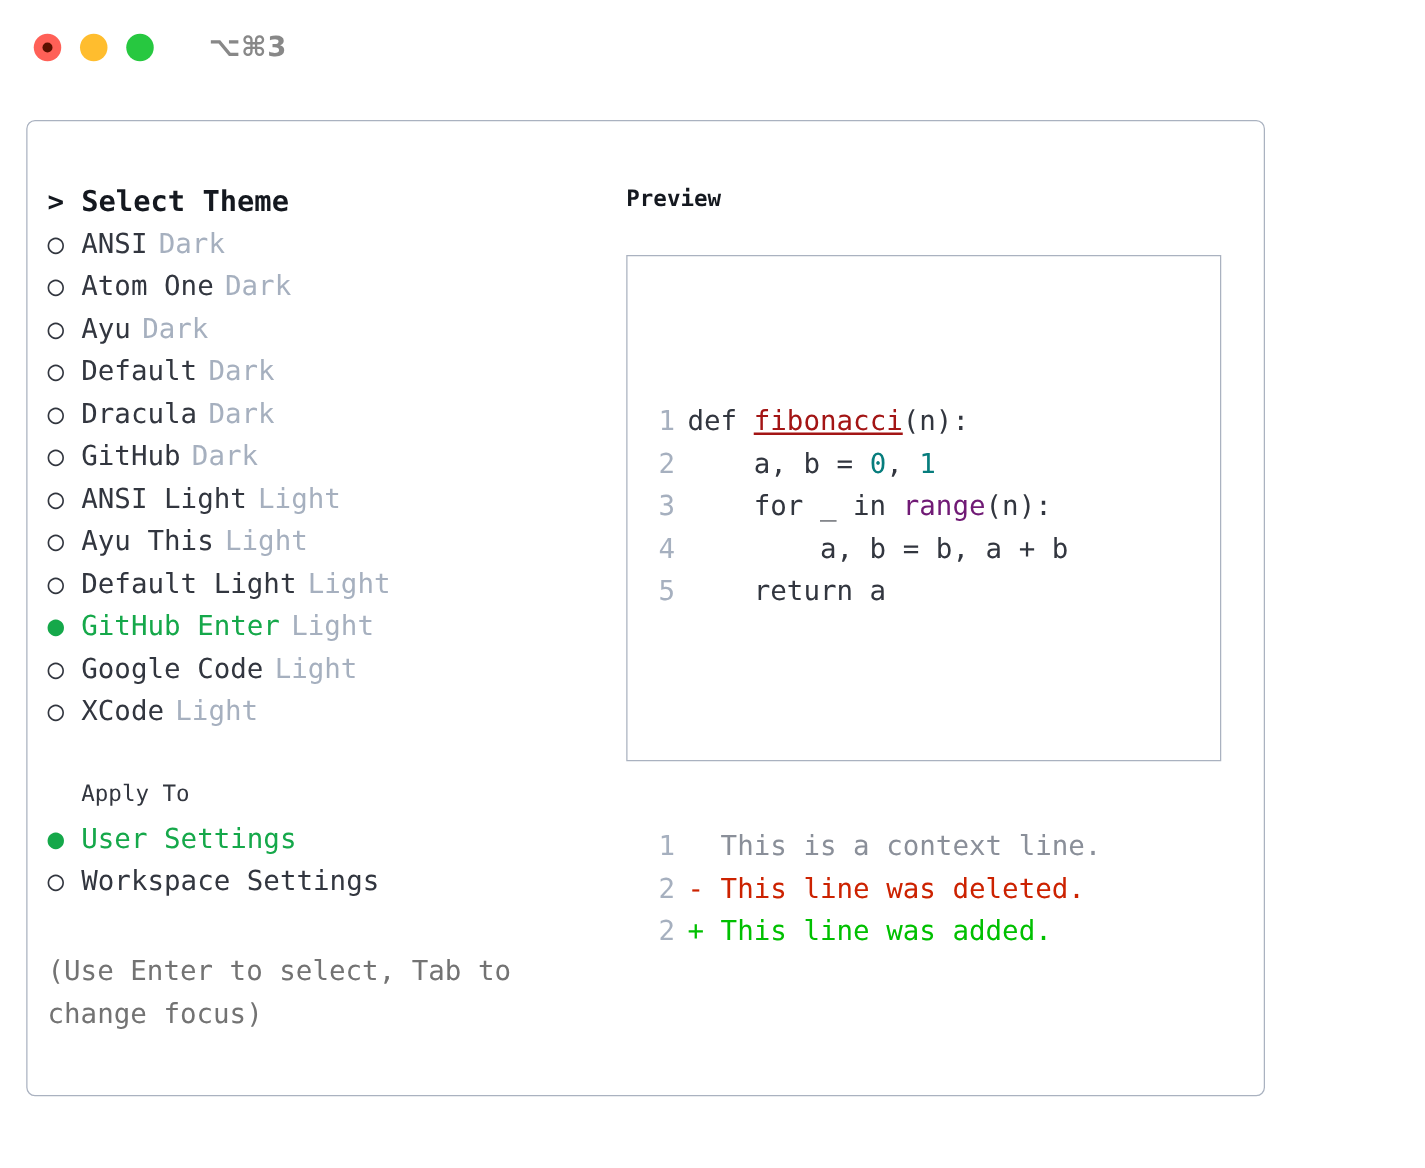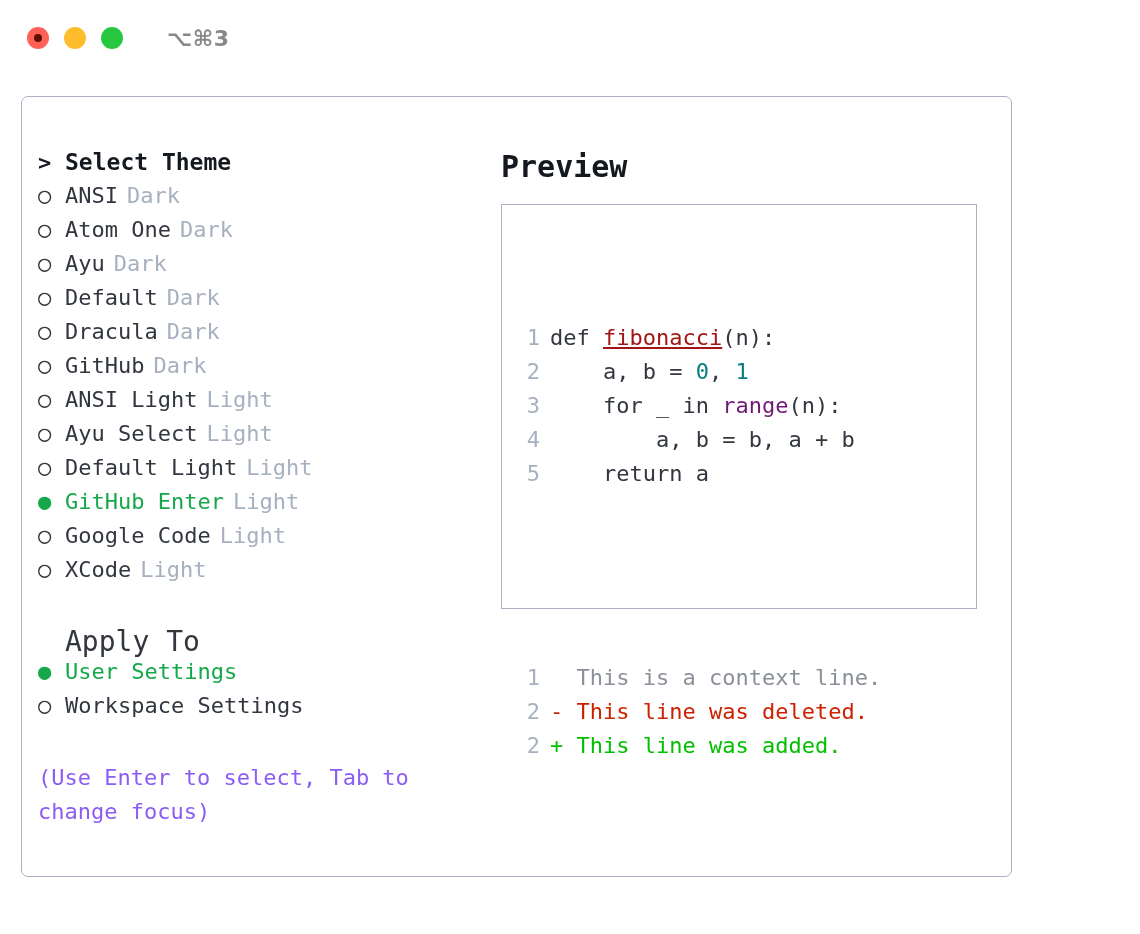--- a/index.html
+++ b/index.html
@@ -113,46 +113,46 @@
   .bullet.filled { color: #15a84a; }
 
   .header-row .label { font-weight: 700; color: #14181f; font-size: 23px; }
 
   .label { color: #32363f; text-align: center; }
   .label.selected { color: #15a84a; }
   .suffix { color: #a6b0bf; padding-left: 9px; }
 
   .section-head {
     height: 34px;
-    font-size: 28px;
+    font-size: 18px;
     color: #32363f;
     padding-left: 27px;
     display: flex;
     align-items: baseline;
   }
   .spacer-sm { height: 34px; }
 
   .hint {
     margin-top: 34px;
     padding-left: 0px;
     font-size: 22px;
     line-height: 34px;
-    color: #8b5cf6;
+    color: #737373;
     width: 410px;
   }
 
   
   .right-col {
     position: absolute;
     left: 479px;
     top: 52px;
     width: 490px;
   }
   .preview-title {
-    font-size: 30px;
+    font-size: 18px;
     font-weight: 700;
     color: #14181f;
     height: 34px;
   }
   .preview-box {
     margin-top: 21px;
     width: 476px;
     height: 405px;
     border: 1px solid #aab2c0;
     background: #ffffff;
@@ -211,21 +211,21 @@
         </div>
 
         <div id="theme-list">
             <div class="row"><span class="bullet">○</span><span class="label">ANSI</span><span class="suffix">Dark</span></div>
             <div class="row"><span class="bullet">○</span><span class="label">Atom One</span><span class="suffix">Dark</span></div>
             <div class="row"><span class="bullet">○</span><span class="label">Ayu</span><span class="suffix">Dark</span></div>
             <div class="row"><span class="bullet">○</span><span class="label">Default</span><span class="suffix">Dark</span></div>
             <div class="row"><span class="bullet">○</span><span class="label">Dracula</span><span class="suffix">Dark</span></div>
             <div class="row"><span class="bullet">○</span><span class="label">GitHub</span><span class="suffix">Dark</span></div>
             <div class="row"><span class="bullet">○</span><span class="label">ANSI Light</span><span class="suffix">Light</span></div>
-            <div class="row"><span class="bullet">○</span><span class="label">Ayu Select</span><span class="suffix">Light</span></div>
+            <div class="row"><span class="bullet">○</span><span class="label">Ayu This</span><span class="suffix">Light</span></div>
             <div class="row"><span class="bullet">○</span><span class="label">Default Light</span><span class="suffix">Light</span></div>
             <div class="row"><span class="bullet filled">●</span><span class="label selected">GitHub Enter</span><span class="suffix">Light</span></div>
             <div class="row"><span class="bullet">○</span><span class="label">Google Code</span><span class="suffix">Light</span></div>
             <div class="row"><span class="bullet">○</span><span class="label">XCode</span><span class="suffix">Light</span></div>
           </div>
 
         <div class="spacer-sm"></div>
 
         <div class="section-head">Apply To</div>
 

